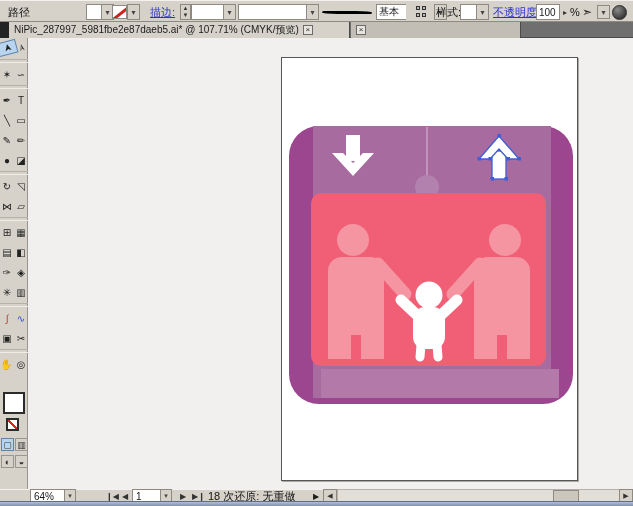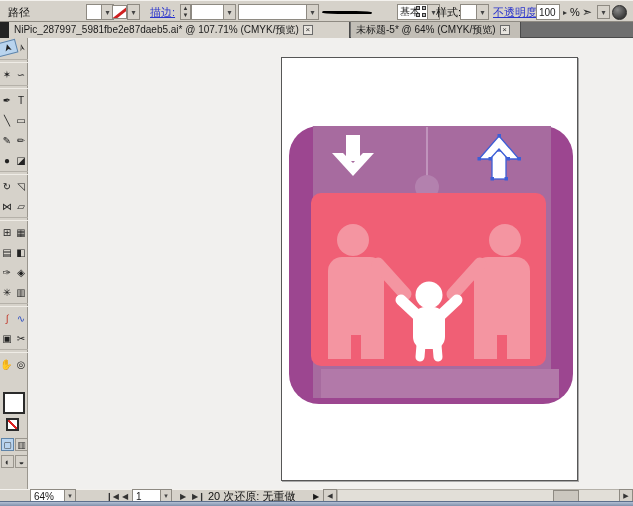--- a/index.html
+++ b/index.html
@@ -100,21 +100,21 @@
 
     <div class="cb-item" style="left:238px;">
       <span class="field" style="width:68px;"></span>
         <span class="ddbtn">▾</span>
     </div>
 
     <div class="cb-item" style="left:322px;">
         <span class="brushline"></span>
       </div>
 
-    <div class="cb-item" style="left:397px;">
+    <div class="cb-item" style="left:376px;gap:28px;">
       <span class="field" style="width:30px;">基本</span>
         <span class="ddbtn">▾</span>
     </div>
 
     <div class="cb-item" style="left:416px;">
       <span class="dots-icon">
           <span></span>
           <span></span>
           <span></span>
           <span></span>
@@ -147,21 +147,20 @@
       </div>
   </div>
 
   <div id="tabbar">
     <div id="tab-left-block"></div>
     <div class="doc-tab active" style="left:9px; width:341px;">
       <span>NiPic_287997_5981fbe2e87daeb5.ai* @ 107.71% (CMYK/预览)</span>
       <span class="tab-close">×</span>
     </div>
     <div class="doc-tab inactive" style="left:351px; width:170px;">
-      <span>未标题-5* @ 64% (CMYK/预览)</span>
       <span class="tab-close">×</span>
     </div>
   </div>
 
   <div id="toolbox">
     <div id="tool-palette">
         <div class="tool sel" style="transform: rotate(-105deg);">➤</div>
         <div class="tool" style="transform: rotate(-105deg);">➢</div>
         <div class="tsep"></div>
         <div class="tool">✶</div>
@@ -279,21 +278,21 @@
     </div>
     <div class="sb-item nav-btn" style="left:104px;">❙◀</div>
     <div class="sb-item nav-btn" style="left:120px;">◀</div>
     <div class="sb-item" style="left:132px;">
       <span class="sb-field" style="width:28px;">1</span>
         <span class="sb-dd">▾</span>
     </div>
     <div class="sb-item nav-btn" style="left:178px;">▶</div>
     <div class="sb-item nav-btn" style="left:190px;">▶❙</div>
     <div class="sb-item" style="left:208px;">
-        <span id="status-text">20 次还原: 无重做</span>
+        <span id="status-text">18 次还原: 无重做</span>
       </div>
     <div class="sb-item" style="left:313px; font-size:8px;">▶</div>
 
     <div class="scroll-arrow" style="left:323px;">◀</div>
     <div id="hscroll-track">
       <div id="hscroll-thumb"></div>
     </div>
     <div class="scroll-arrow" style="left:619px;">▶</div>
   </div>
 

